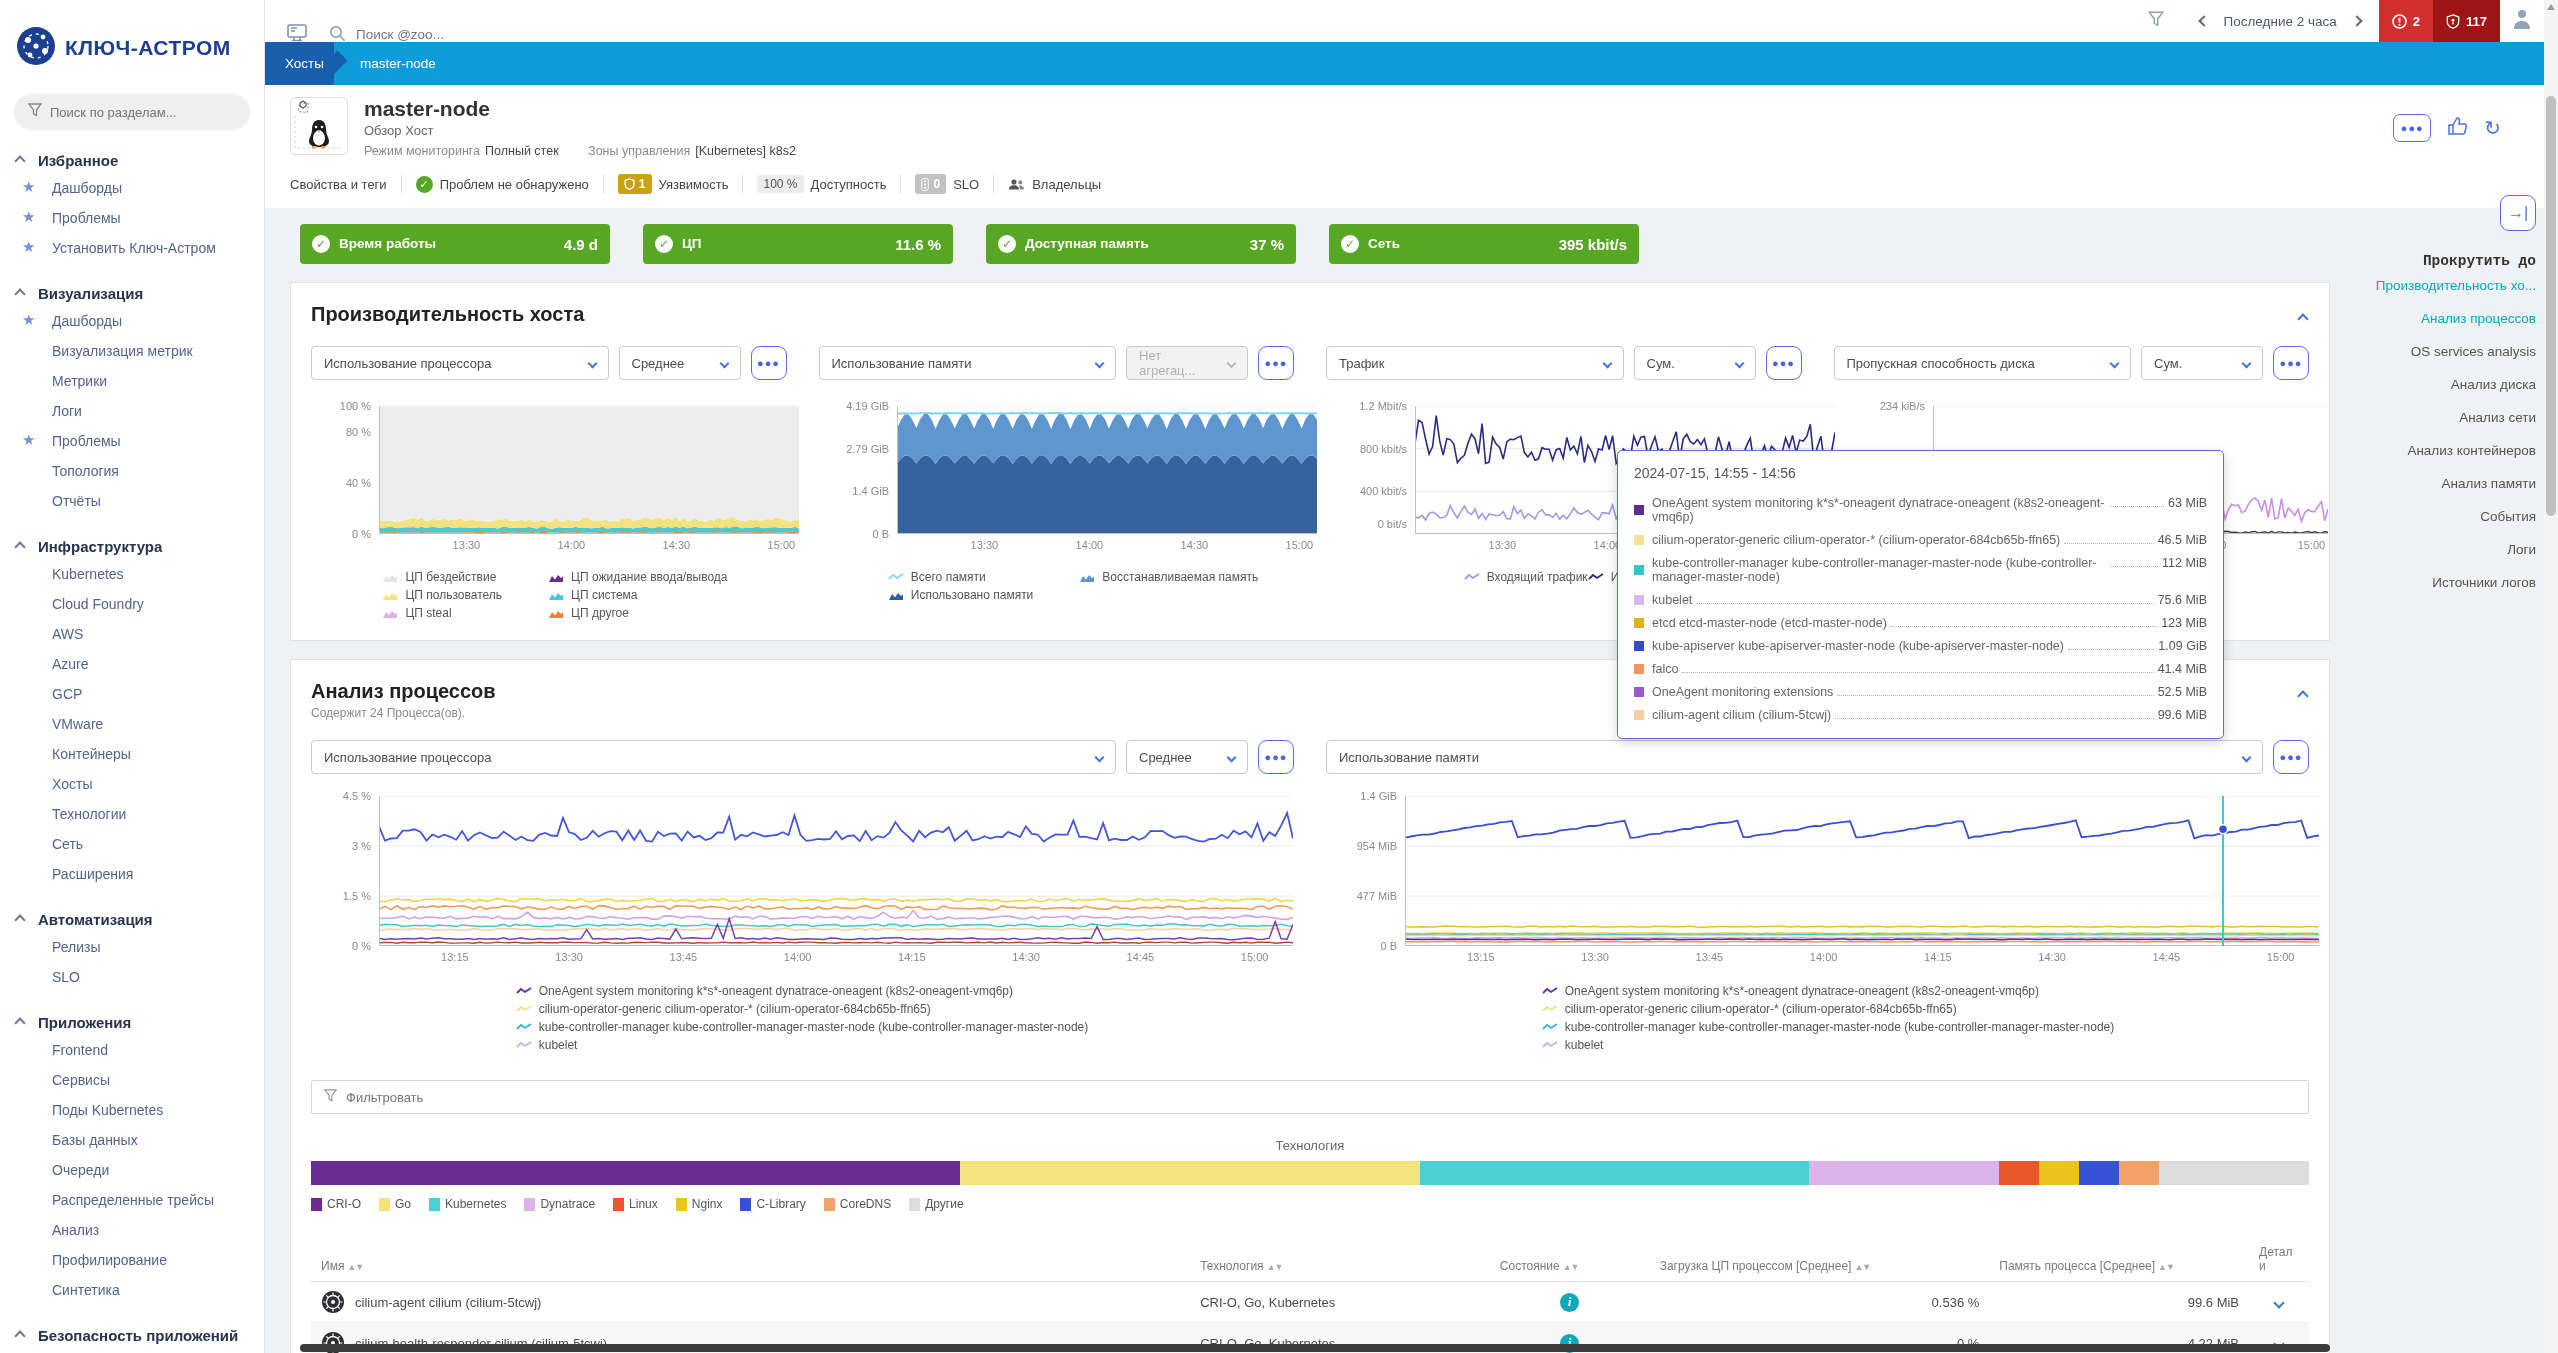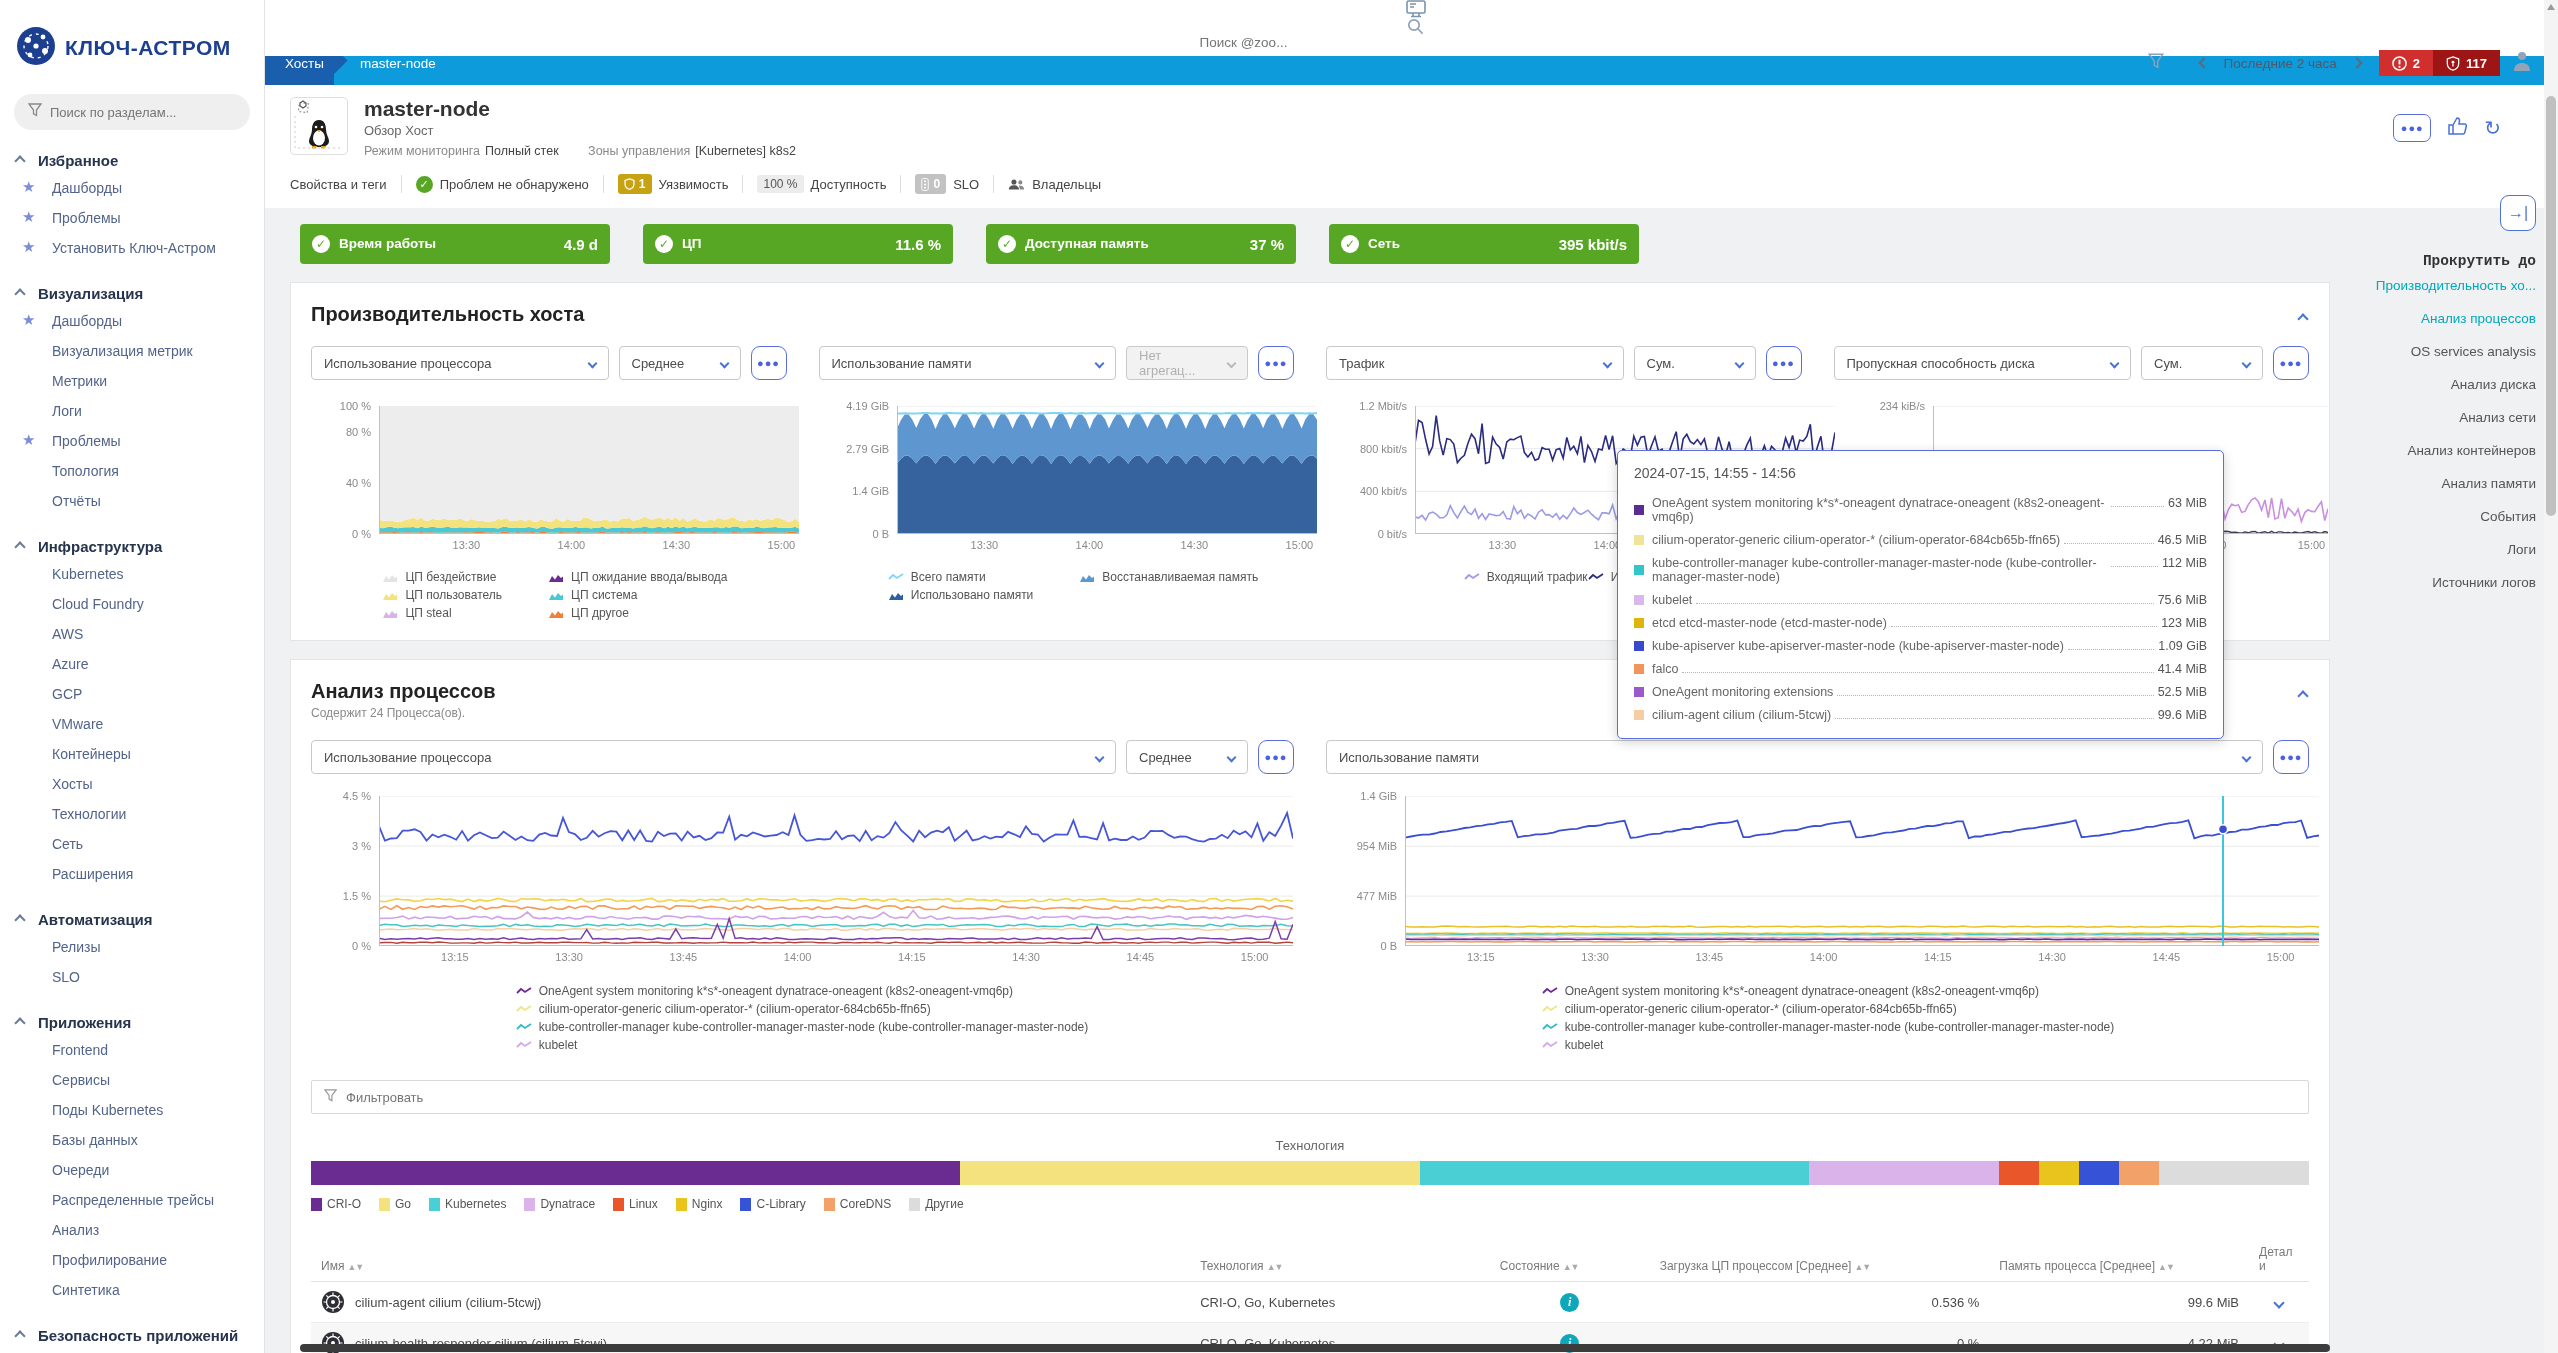--- a/index.html
+++ b/index.html
@@ -17,21 +17,21 @@
   .nav-head { display:flex; align-items:center; gap:14px; padding:4px 16px; font-size:15px; font-weight:bold; color:#26344d; cursor:pointer; }
   .nav-item { display:flex; align-items:center; padding:7px 16px 7px 52px; font-size:14px; color:#53648a; position:relative; cursor:pointer; white-space:nowrap; }
   .nav-item .star { position:absolute; left:22px; top:5px; color:#7b8fd9; font-size:15px; }
   .chev { display:inline-block; width:8px; height:8px; border-left:2px solid #6b7a99; border-bottom:2px solid #6b7a99; }
   .chev.up { transform:rotate(135deg); }
   .chev.down { transform:rotate(-45deg); }
   .chev.left { transform:rotate(45deg); }
   .chev.right { transform:rotate(-135deg); }
 
   
-  .topbar { position:absolute; left:265px; right:14px; top:0; height:56px; background:#fff; display:flex; align-items:center; z-index:4;flex-direction:column; }
+  .topbar { position:absolute; left:265px; right:14px; top:0; height:42px; background:#fff; display:flex; align-items:flex-end; z-index:4; }
   .topbar .t-ic { margin-left:22px; display:flex; align-items:center; }
   .topbar input { border:none; outline:none; font-size:13.5px; color:#555; margin-left:10px; width:420px; font-family:inherit; }
   .t-right { margin-left:auto; display:flex; align-items:center; height:100%; }
   .timeframe { display:flex; align-items:center; gap:16px; margin:0 18px; }
   .timeframe .lbl { font-size:13.5px; color:#4c5a6b; }
   .tbadge { height:100%; display:flex; align-items:center; gap:6px; padding:0 13px; color:#fff; font-size:13px; font-weight:bold; }
   .user-ic { padding:0 12px; }
 
   
   .crumbbar { position:absolute; left:265px; right:0; top:42px; height:43px; background:#0e9bdb; display:flex; align-items:center; z-index:3; }
@@ -624,21 +624,21 @@
                   <line x1="0" y1="0" x2="420" y2="0" stroke="#eaeaea" stroke-width="1"></line>
                   <line x1="0" y1="42.624" x2="420" y2="42.624" stroke="#eaeaea" stroke-width="1"></line>
                   <line x1="0" y1="85.376" x2="420" y2="85.376" stroke="#eaeaea" stroke-width="1"></line>
                   <polyline points="0.0,37.5 3.5,14.4 7.1,16.6 10.6,33.3 14.1,48.0 17.6,40.5 21.2,9.6 24.7,34.9 28.2,49.1 31.8,32.7 35.3,33.6 38.8,38.0 42.4,56.6 45.9,52.2 49.4,49.3 52.9,37.5 56.5,28.2 60.0,32.7 63.5,47.7 67.1,17.6 70.6,57.4 74.1,56.2 77.6,31.1 81.2,38.0 84.7,41.5 88.2,53.1 91.8,35.9 95.3,33.2 98.8,33.7 102.4,31.6 105.9,30.1 109.4,46.6 112.9,50.9 116.5,46.3 120.0,54.3 123.5,52.8 127.1,41.7 130.6,43.2 134.1,43.2 137.6,54.1 141.2,43.7 144.7,42.6 148.2,52.2 151.8,31.5 155.3,44.0 158.8,40.2 162.4,47.8 165.9,30.3 169.4,56.7 172.9,39.4 176.5,45.5 180.0,55.4 183.5,43.0 187.1,44.0 190.6,29.5 194.1,43.6 197.6,29.8 201.2,57.4 204.7,51.4 208.2,42.9 211.8,45.5 215.3,52.1 218.8,30.3 222.4,39.2 225.9,31.3 229.4,30.4 232.9,50.0 236.5,39.8 240.0,30.8 243.5,45.3 247.1,43.1 250.6,52.9 254.1,46.1 257.6,35.8 261.2,25.7 264.7,53.5 268.2,32.9 271.8,28.3 275.3,35.7 278.8,38.0 282.4,33.6 285.9,38.6 289.4,32.8 292.9,48.1 296.5,51.4 300.0,47.4 303.5,30.8 307.1,43.4 310.6,49.4 314.1,35.6 317.6,53.5 321.2,50.5 324.7,50.4 328.2,48.9 331.8,39.1 335.3,32.2 338.8,57.1 342.4,48.3 345.9,49.3 349.4,39.8 352.9,51.2 356.5,40.3 360.0,44.0 363.5,50.4 367.1,46.8 370.6,32.1 374.1,41.4 377.6,29.4 381.2,46.6 384.7,34.1 388.2,35.0 391.8,30.5 395.3,18.3 398.8,54.7 402.4,40.9 405.9,30.3 409.4,56.5 412.9,55.0 416.5,46.0 420.0,26.4 " fill="none" stroke="#2b2b80" stroke-width="1.6"></polyline>
                   <polyline points="0.0,110.8 3.5,112.0 7.1,109.4 10.6,114.1 14.1,107.5 17.6,106.1 21.2,108.1 24.7,111.6 28.2,111.8 31.8,109.1 35.3,99.7 38.8,106.7 42.4,111.9 45.9,105.7 49.4,100.0 52.9,106.4 56.5,108.5 60.0,103.1 63.5,112.3 67.1,107.7 70.6,113.5 74.1,108.0 77.6,108.7 81.2,109.6 84.7,109.2 88.2,105.7 91.8,112.5 95.3,113.1 98.8,100.6 102.4,107.6 105.9,104.2 109.4,112.3 112.9,108.0 116.5,109.8 120.0,113.0 123.5,106.2 127.1,103.9 130.6,108.9 134.1,108.6 137.6,111.3 141.2,107.6 144.7,113.1 148.2,109.4 151.8,112.7 155.3,107.9 158.8,102.0 162.4,106.5 165.9,108.4 169.4,106.5 172.9,104.2 176.5,108.2 180.0,111.1 183.5,113.7 187.1,106.9 190.6,106.9 194.1,107.8 197.6,99.0 201.2,112.8 204.7,105.6 208.2,110.6 211.8,106.3 215.3,104.1 218.8,109.1 222.4,101.6 225.9,107.9 229.4,108.9 232.9,101.2 236.5,113.6 240.0,112.2 243.5,109.0 247.1,104.3 250.6,107.6 254.1,107.7 257.6,105.7 261.2,106.9 264.7,112.6 268.2,112.0 271.8,110.0 275.3,112.2 278.8,113.0 282.4,109.1 285.9,104.9 289.4,113.3 292.9,97.1 296.5,110.6 300.0,107.1 303.5,112.8 307.1,108.3 310.6,112.3 314.1,106.4 317.6,107.4 321.2,107.9 324.7,106.0 328.2,109.6 331.8,109.0 335.3,111.2 338.8,104.5 342.4,107.9 345.9,113.4 349.4,109.7 352.9,114.0 356.5,112.9 360.0,106.5 363.5,114.0 367.1,112.0 370.6,112.4 374.1,111.2 377.6,112.1 381.2,107.5 384.7,114.1 388.2,105.8 391.8,109.0 395.3,107.9 398.8,107.7 402.4,96.8 405.9,99.5 409.4,108.8 412.9,108.6 416.5,107.1 420.0,111.1 " fill="none" stroke="#9b9be8" stroke-width="1.6"></polyline>
                   <path d="M0.5,0 V128 M0,127.5 H420" stroke="#c0c0c0" fill="none" stroke-width="1"></path>
                 </svg><span class="xlab" style="left: 87.36px; top: 133px;">13:30</span><span class="xlab" style="left: 192.36px; top: 133px;">14:00</span><span class="xlab" style="left: 297.36px; top: 133px;">14:30</span><span class="xlab" style="left: 402.36px; top: 133px;">15:00</span></div>
               <span class="ylab" style="top: -6px;">1.2 Mbit/s</span>
               <span class="ylab" style="top: 36.624px;">800 kbit/s</span>
               <span class="ylab" style="top: 79.376px;">400 kbit/s</span>
-              <span class="ylab" style="top: 122px;">0 bit/s</span>
+              <span class="ylab" style="top: 112px;">0 bit/s</span>
             </div>
             <div class="legend row">
               <span class="leg-item">
                 <svg width="16" height="10">
                   <path d="M1 7 L5 3 L9 6 L15 2" stroke="#9b9be8" fill="none" stroke-width="1.8"></path>
                 </svg>
                 <span>Входящий трафик</span>
               </span>
               <span class="leg-item">
                 <svg width="16" height="10">

